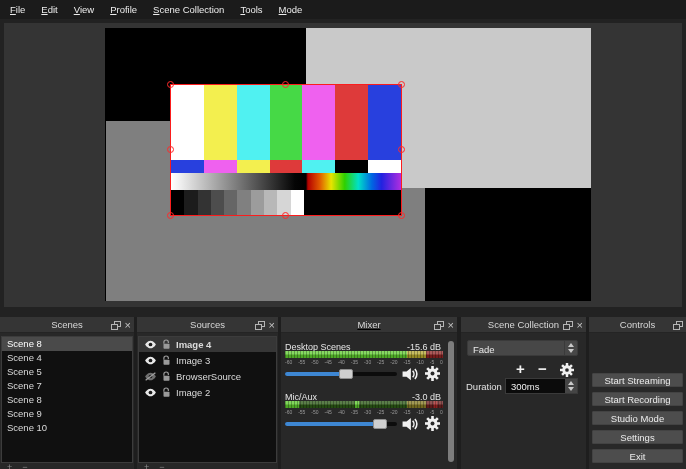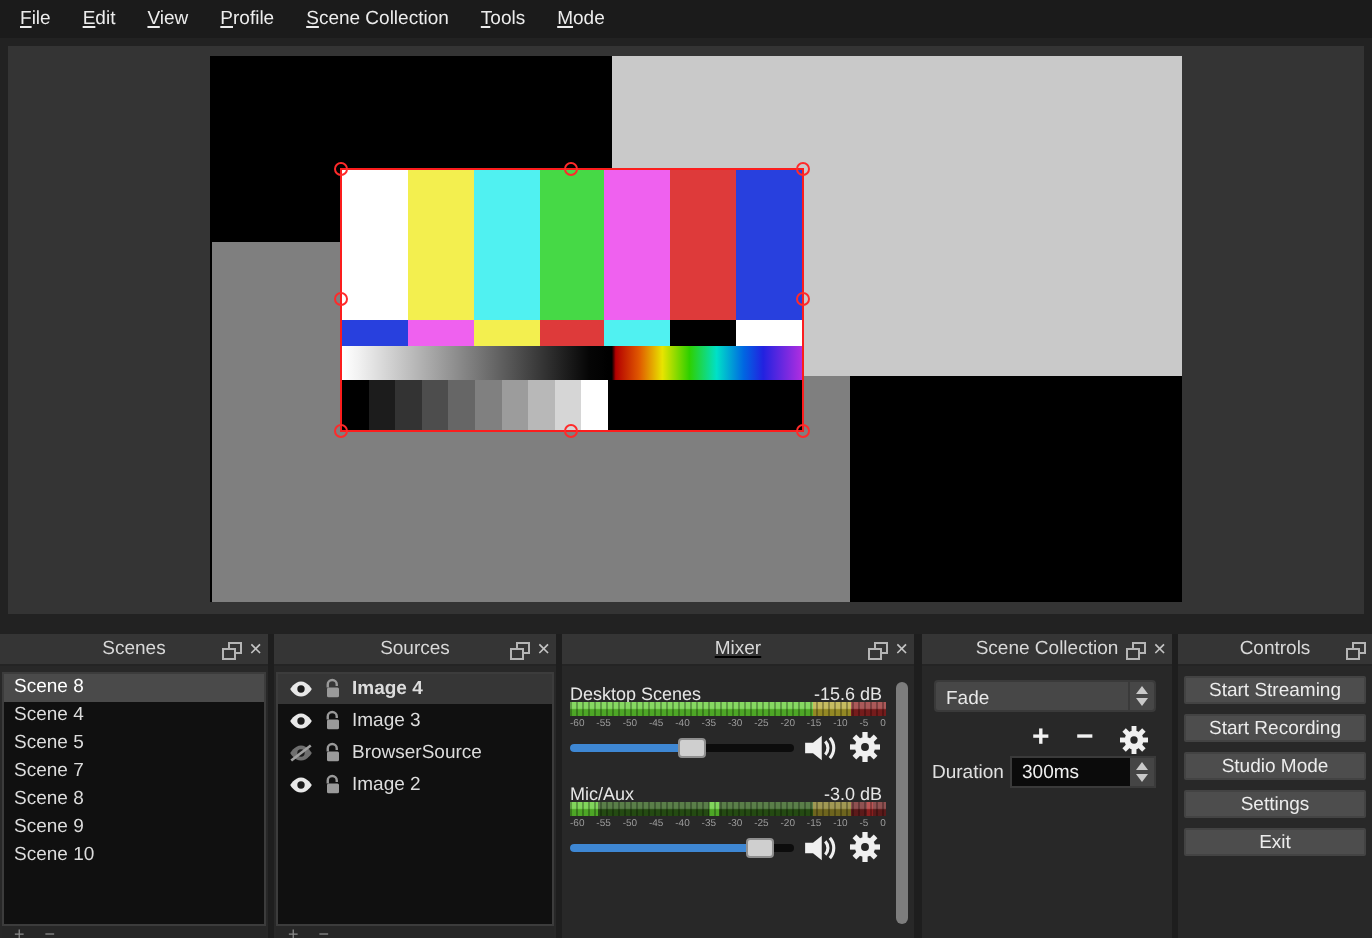--- a/index.html
+++ b/index.html
@@ -94,21 +94,21 @@
   .tri-dn { width:0; height:0; border-left:3px solid transparent; border-right:3px solid transparent; border-top:4px solid #c9c9c9; }
   .tbtn { position:absolute; color:#f2f2f2; font-size:15px; line-height:14px; font-weight:bold; }
   .dur-label { position:absolute; left:5px; top:64px; color:#e0e0e0; font-size:9.5px; }
   .spinbox { position:absolute; left:44px; top:61px; width:73px; height:16px; background:#0b0b0b;
              border:1px solid #3a3a3a; color:#f0f0f0; font-size:9.5px; display:flex; align-items:center; padding-left:5px; }
   .spin-arrows { position:absolute; right:0; top:0; width:12px; height:14px; background:#454545;
                  display:flex; flex-direction:column; align-items:center; justify-content:center; gap:2px; }
 
   
   .ctl-btn { position:absolute; left:3px; width:91px; height:14px; background:#4d4d4d; border:1px solid #434343;
-             border-radius:1px; color:#ececec; font-size:9.5px; display:flex; align-items:center; justify-content:center; }
+             border-radius:1px; color:#ececec; font-size:9.5px; display:flex; align-items:center; justify-content:center;margin-top:35px; }
 </style>
 </head>
 <body>
 
 <div id="app">
 
   <div class="menubar">
     <span class="menu-item">File</span>
     <span class="menu-item">Edit</span>
     <span class="menu-item">View</span>

